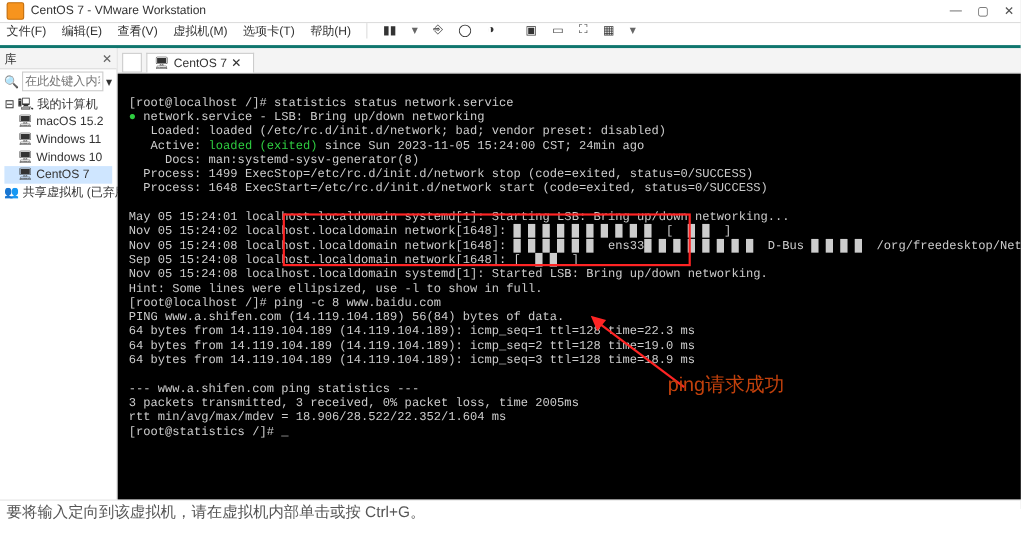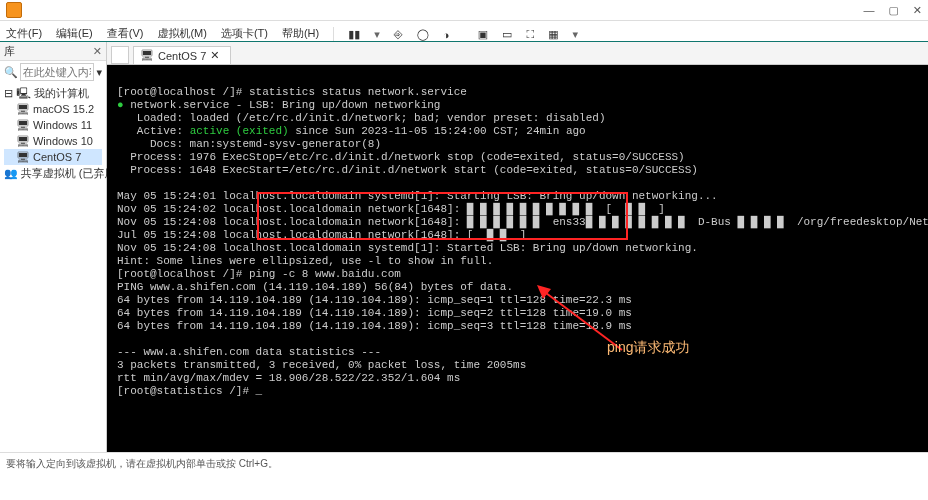--- a/index.html
+++ b/index.html
@@ -1,45 +1,46 @@
 <!DOCTYPE html>
 <html><head>
 <meta charset="utf-8">
 <style>
   html,body{margin:0;padding:0;font-family:"Microsoft YaHei","Segoe UI",Tahoma,sans-serif;font-size:11px;color:#333;background:#fff;width:928px;height:500px;overflow:hidden}
   .title-bar{height:20px;display:flex;align-items:center;padding:0 6px;border-bottom:1px solid #ddd;gap:6px}
   .title-bar .app-icon{width:14px;height:14px;background:#f7941e;border:1px solid #c26c0a;border-radius:2px;display:inline-block}
   .win-ctrl{margin-left:auto;display:flex;gap:14px;font-size:11px;color:#555}
-  .menu-bar{height:20px;display:flex;align-items:flex-end;padding:0 6px;gap:14px;border-bottom:1px solid #0f766e}
+  .menu-bar{height:20px;display:flex;align-items:flex-start;padding:0 6px;gap:14px;border-bottom:3px solid #0f766e}
   .body{display:flex;height:410px}
   .side{width:106px;border-right:1px solid #ccc;background:#fff;display:flex;flex-direction:column}
   .side-head{height:18px;display:flex;align-items:center;justify-content:space-between;padding:0 4px;background:#f4f4f4;border-bottom:1px solid #ddd}
   .side-head .close{font-size:11px;color:#666}
   .search-row{display:flex;align-items:center;padding:2px 4px;gap:2px}
   .search-row input{flex:1;min-width:0;height:16px;font-size:11px;border:1px solid #ccc;padding:0 2px}
   .tree{padding:2px 4px;font-size:11px;line-height:16px}
   .tree .node{display:flex;align-items:center;gap:3px;white-space:nowrap}
   .tree .indent1{padding-left:12px}
   .tree .sel{background:#cfe6ff}
   .content{flex:1;display:flex;flex-direction:column;background:#eee}
   .tabs{height:22px;display:flex;align-items:flex-end;padding:0 4px;background:#f4f4f4;border-bottom:1px solid #ccc;gap:4px}
   .tabs .home{width:16px;height:16px;display:inline-block;border:1px solid #ccc;background:#fff}
   .tabs .tab{background:#fff;border:1px solid #ccc;border-bottom:none;padding:2px 10px 2px 6px;display:flex;align-items:center;gap:4px;font-size:11px}
   .term{flex:1;background:#000;color:#ccc;font-family:"Consolas","Courier New",monospace;font-size:11px;line-height:13px;padding:8px 10px;overflow:hidden;white-space:pre;position:relative}
   .g{color:#2ecc40}
   .highlight-box{position:absolute;border:2px solid #ff2424;left:150px;top:127px;width:367px;height:44px;pointer-events:none}
-  .annot{position:absolute;left:500px;top:276px;color:#fdba74;font-size:14px;font-family:"Microsoft YaHei",sans-serif}
+  .annot{position:absolute;left:500px;top:276px;color:#c2410c;font-size:18px;font-family:"Microsoft YaHei",sans-serif}
   .arrow{position:absolute;left:430px;top:220px;width:90px;height:70px;pointer-events:none}
-  .status{height:22px;border-top:1px solid #ddd;padding:0 6px;display:flex;align-items:center;font-size:10px;color:#555}
+  .status{height:22px;border-top:1px solid #ddd;padding:0 6px;display:flex;align-items:center;font-size:14px;color:#555}
 </style>
 </head>
 <body>
 
 <div class="title-bar">
   <span class="app-icon"></span>
+  <span>CentOS 7 - VMware Workstation</span>
   <div class="win-ctrl">
     <span>—</span>
     <span>▢</span>
     <span>✕</span>
   </div>
 </div>
 
 <div class="menu-bar">
   <span>文件(F)</span>
   <span>编辑(E)</span>
@@ -108,38 +109,38 @@
       <div class="tab">
         <span>🖥</span>
         <span>CentOS 7</span>
         <span>✕</span>
       </div>
     </div>
     <div class="term">
 <span>[root@localhost /]# statistics status network.service</span>
 <span class="g">●</span> network.service - LSB: Bring up/down networking
 <span>   Loaded: loaded (/etc/rc.d/init.d/network; bad; vendor preset: disabled)</span>
-   Active: <span class="g">active (exited)</span> since Sun 2023-11-05 15:24:00 CST; 24min ago
+   Active: <span class="g">loaded (exited)</span> since Sun 2023-11-05 15:24:00 CST; 24min ago
 <span>     Docs: man:systemd-sysv-generator(8)</span>
-<span>  Process: 1976 ExecStop=/etc/rc.d/init.d/network stop (code=exited, status=0/SUCCESS)</span>
+<span>  Process: 1499 ExecStop=/etc/rc.d/init.d/network stop (code=exited, status=0/SUCCESS)</span>
 <span>  Process: 1648 ExecStart=/etc/rc.d/init.d/network start (code=exited, status=0/SUCCESS)</span>
 <span></span>
 <span>May 05 15:24:01 localhost.localdomain systemd[1]: Starting LSB: Bring up/down networking...</span>
 <span>Nov 05 15:24:02 localhost.localdomain network[1648]: █ █ █ █ █ █ █ █ █ █  [  █ █  ]</span>
 <span>Nov 05 15:24:08 localhost.localdomain network[1648]: █ █ █ █ █ █  ens33█ █ █ █ █ █ █ █  D-Bus █ █ █ █  /org/freedesktop/NetworkManager/ActiveConnection/2█</span>
-<span>Jul 05 15:24:08 localhost.localdomain network[1648]: [  █ █  ]</span>
+<span>Sep 05 15:24:08 localhost.localdomain network[1648]: [  █ █  ]</span>
 <span>Nov 05 15:24:08 localhost.localdomain systemd[1]: Started LSB: Bring up/down networking.</span>
 <span>Hint: Some lines were ellipsized, use -l to show in full.</span>
 <span>[root@localhost /]# ping -c 8 www.baidu.com</span>
 <span>PING www.a.shifen.com (14.119.104.189) 56(84) bytes of data.</span>
 <span>64 bytes from 14.119.104.189 (14.119.104.189): icmp_seq=1 ttl=128 time=22.3 ms</span>
 <span>64 bytes from 14.119.104.189 (14.119.104.189): icmp_seq=2 ttl=128 time=19.0 ms</span>
 <span>64 bytes from 14.119.104.189 (14.119.104.189): icmp_seq=3 ttl=128 time=18.9 ms</span>
 <span></span>
-<span>--- www.a.shifen.com data statistics ---</span>
+<span>--- www.a.shifen.com ping statistics ---</span>
 <span>3 packets transmitted, 3 received, 0% packet loss, time 2005ms</span>
 <span>rtt min/avg/max/mdev = 18.906/28.522/22.352/1.604 ms</span>
 <span>[root@statistics /]# _</span>
       <div class="highlight-box"></div>
       <svg class="arrow">
           <line x1="85" y1="65" x2="5" y2="5" stroke="#ff2424" stroke-width="2"></line>
           <polygon points="0,0 14,4 6,14" fill="#ff2424"></polygon>
         </svg>
       <div class="annot">ping请求成功</div>
     </div>

